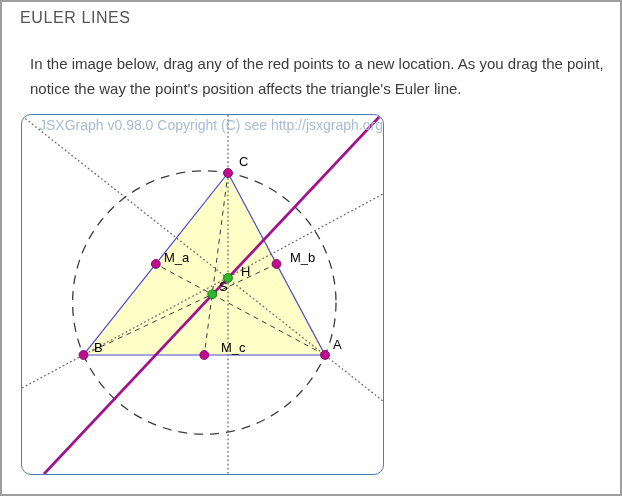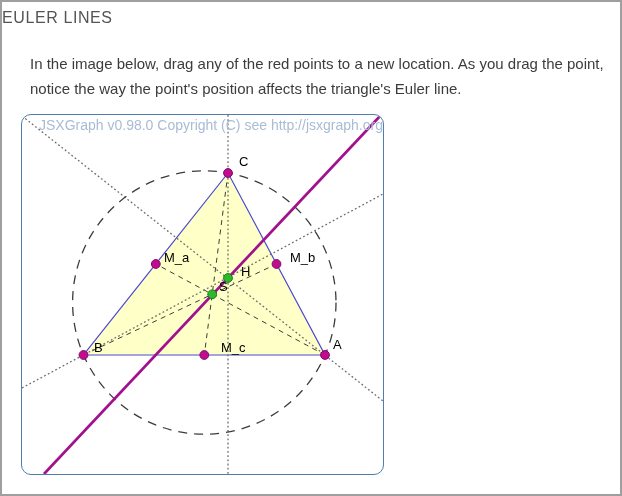--- a/index.html
+++ b/index.html
@@ -6,21 +6,21 @@
   #page{
     position:relative;
     width:622px;height:496px;
     box-sizing:border-box;
     border:2px solid #9f9f9f;
     background:#ffffff;
     font-family:"Liberation Sans", sans-serif;
     overflow:hidden;
   }
   #title{
-    position:absolute;left:0;top:7px;
+    position:absolute;left:18px;top:7px;
     margin:0;
     font-size:16px;font-weight:400;
     letter-spacing:0.6px;
     color:#545456;
   }
   #intro{
     position:absolute;left:18px;top:39px;
     width:601px;margin:10px;
     font-size:15px;line-height:25px;
     color:#3c3c3e;

